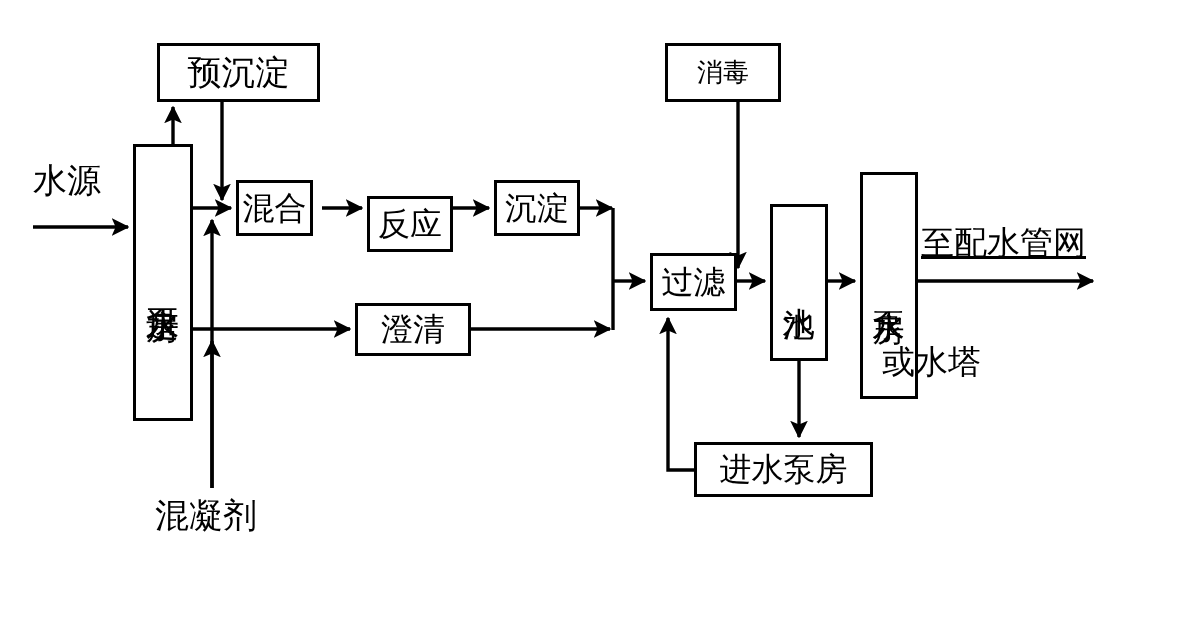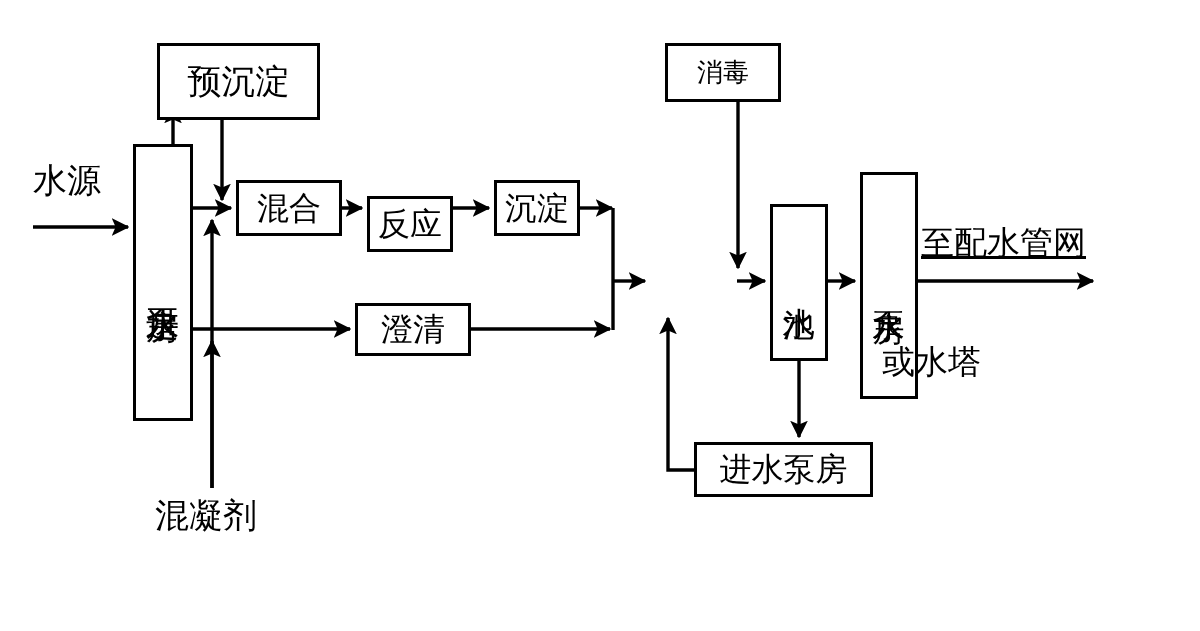--- a/index.html
+++ b/index.html
@@ -104,40 +104,43 @@
 
       <path d="M 799 361 L 799 437" marker-end="url(#arrow)"></path>
 
       <path d="M 694 470 L 668 470 L 668 318" marker-end="url(#arrow)"></path>
 
       <path d="M 918 281 L 1093 281" marker-end="url(#arrow)"></path>
 
     </g>
   </svg>
 
-  <div class="node-box" style="left: 157px; top: 43px; width: 163px; height: 77px; font-size: 34px; border-color: rgb(0, 0, 0);">
+  <div class="node-box" style="left: 157px; top: 43px; width: 163px; height: 59px; font-size: 34px; border-color: rgb(0, 0, 0);">
     <span class="node-label">预沉淀</span>
   </div>
   <div class="node-box" style="left: 665px; top: 43px; width: 116px; height: 59px; font-size: 26px; border-color: rgb(0, 0, 0);">
     <span class="node-label">消毒</span>
   </div>
   <div class="node-box vertical-text" style="left: 133px; top: 144px; width: 60px; height: 277px; font-size: 33px; border-color: rgb(0, 0, 0);">
     <span class="node-label">进水泵房</span>
   </div>
-  <div class="node-box" style="left: 236px; top: 180px; width: 106px; height: 56px; font-size: 32px; border-color: rgb(0, 0, 0);">
+  <div class="node-box" style="left: 236px; top: 180px; width: 77px; height: 56px; font-size: 32px; border-color: rgb(0, 0, 0);">
     <span class="node-label">混合</span>
   </div>
   <div class="node-box" style="left: 367px; top: 180px; width: 86px; height: 56px; font-size: 32px; border-color: rgb(0, 0, 0); margin-top: 16px;">
     <span class="node-label">反应</span>
   </div>
   <div class="node-box" style="left: 494px; top: 180px; width: 86px; height: 56px; font-size: 32px; border-color: rgb(0, 0, 0);">
     <span class="node-label">沉淀</span>
   </div>
   <div class="node-box" style="left: 355px; top: 303px; width: 116px; height: 53px; font-size: 32px; border-color: rgb(0, 0, 0);">
     <span class="node-label">澄清</span>
+  </div>
+  <div class="node-box" style="left: 650px; top: 253px; width: 87px; height: 58px; font-size: 32px; border-color: rgb(0, 0, 0);">
+    <span class="node-label">过滤</span>
   </div>
   <div class="node-box vertical-text" style="left: 770px; top: 204px; width: 58px; height: 157px; font-size: 32px; border-color: rgb(0, 0, 0);">
     <span class="node-label">水池</span>
   </div>
   <div class="node-box vertical-text" style="left: 860px; top: 172px; width: 58px; height: 227px; font-size: 32px; border-color: rgb(0, 0, 0);">
     <span class="node-label">水泵房</span>
   </div>
   <div class="node-box" style="left: 694px; top: 442px; width: 179px; height: 55px; font-size: 32px; border-color: rgb(0, 0, 0);">
     <span class="node-label">进水泵房</span>
   </div>

